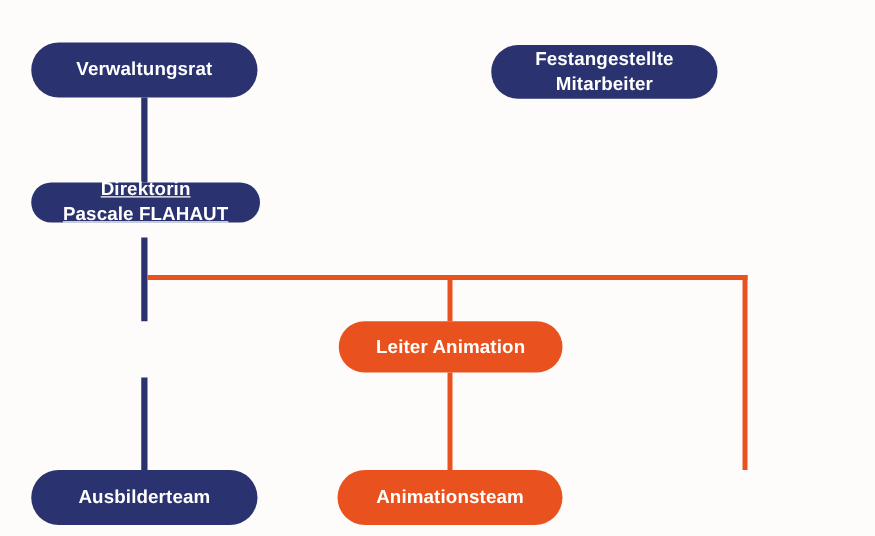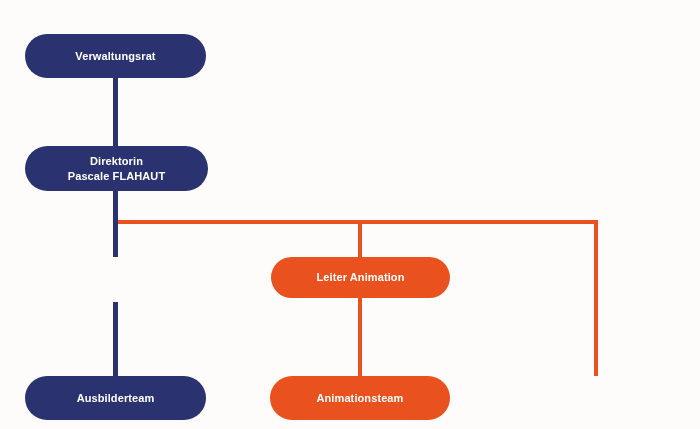--- a/index.html
+++ b/index.html
@@ -22,21 +22,21 @@
   .node {
     position: absolute;
     box-sizing: border-box;
     display: flex;
     align-items: center;
     justify-content: center;
     text-align: center;
     border-radius: 999px;
     color: #FFFFFF;
     font-weight: bold;
-    font-size: 11px;
+    font-size: 15px;
     line-height: 1.32;
     letter-spacing: 0.1px;
     padding: 4px 10px;
   }
   .node.navy { background: #2A3270; }
   .node.orange { background: #E9521E; }
   .node .label { display: block; white-space: pre-line; }
 
   .conn {
     position: absolute;
@@ -56,27 +56,30 @@
   <div class="conn orange" style="left:118px; top:220px; width:480px; height:4px;"></div>
 
   <div class="conn orange" style="left:358px; top:220px; width:4px; height:37px;"></div>
 
   <div class="conn orange" style="left:594px; top:220px; width:4px; height:156px;"></div>
 
   <div class="conn navy" style="left:113px; top:302px; width:5px; height:74px;"></div>
 
   <div class="conn orange" style="left:358px; top:298px; width:4px; height:78px;"></div>
 
+  <div class="node navy" style="left:393px; top:36px; width:181px; height:43px;">
+    <span class="label">Festangestellte Mitarbeiter</span>
+  </div>
 
 
   <div class="node navy" style="left:25px; top:34px; width:181px; height:44px;">
     <span class="label">Verwaltungsrat</span>
   </div>
 
-  <div class="node navy" style="left:25px; top:146px; width:183px; height:45px;">
+  <div class="node navy" style="left:25px; top:146px; width:183px; height:32px;text-decoration:underline;">
     <span class="label">Direktorin
 Pascale FLAHAUT</span>
   </div>
 
 
   <div class="node orange" style="left:271px; top:257px; width:179px; height:41px;">
     <span class="label">Leiter Animation</span>
   </div>
 
   <div class="node navy" style="left:25px; top:376px; width:181px; height:44px;justify-content:center;">

